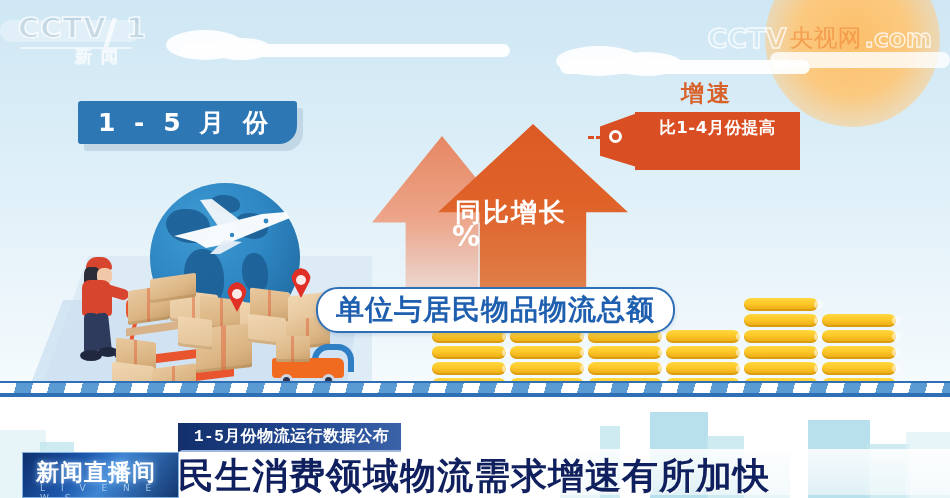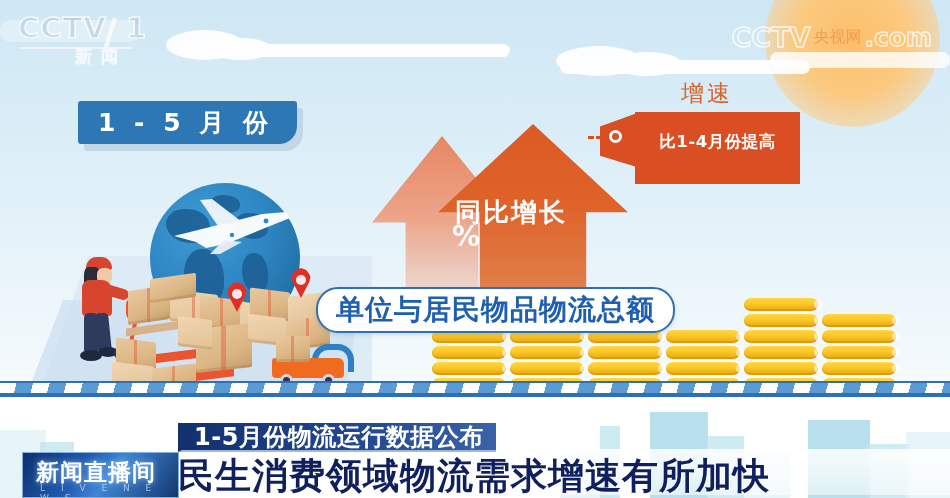--- a/index.html
+++ b/index.html
@@ -22,34 +22,34 @@
         color:transparent;-webkit-text-stroke:1.6px #ffffff;letter-spacing:1px;line-height:1;
         text-shadow:0 1px 0 rgba(120,150,170,.35);}
   .cctv13 .slash{position:absolute;left:86px;top:-2px;font-size:36px;color:#fff;-webkit-text-stroke:1.5px #fff;}
   .cctv13 .sub{margin-top:2px;font-size:17px;color:transparent;-webkit-text-stroke:1.3px #ffffff;
         letter-spacing:9px;text-align:center;padding-left:6px;}
   .cctv13 .uline{position:absolute;left:2px;top:33px;width:112px;height:2px;background:rgba(255,255,255,.85);}
 
   
   .wm{position:absolute;right:18px;top:22px;display:flex;align-items:center;gap:3px;opacity:.78;}
   .wm .w1{font-weight:bold;font-size:27px;color:transparent;-webkit-text-stroke:1.5px #ffffff;letter-spacing:0px;}
-  .wm .w2{font-size:16px;color:#f08a3c;opacity:.85;letter-spacing:0;}
+  .wm .w2{font-size:24px;color:#f08a3c;opacity:.85;letter-spacing:0;}
   .wm .w3{font-weight:bold;font-size:25px;color:transparent;-webkit-text-stroke:1.4px #ffffff;}
 
   
   .tag15{position:absolute;left:78px;top:101px;height:43px;padding:0 24px 0 20px;
      background:#2d77b5;color:#fff;font-size:25px;font-weight:bold;letter-spacing:5px;
      display:flex;align-items:center;border-radius:3px 3px 18px 3px;
      box-shadow:6px 7px 0 rgba(150,175,195,.35);}
 
   
-  .zs-title{position:absolute;left:681px;top:78px;color:#d9622a;font-size:23px;font-weight:normal;letter-spacing:3px;}
+  .zs-title{position:absolute;left:681px;top:78px;color:#d9622a;font-size:23px;font-weight:bold;letter-spacing:3px;}
   .zs-box{position:absolute;left:635px;top:112px;width:165px;height:56px;background:#d94f23;
      color:#fff;font-size:16.5px;font-weight:bold;line-height:27px;text-align:center;
-     padding-top:16px;letter-spacing:.5px;
+     padding-top:2px;letter-spacing:.5px;
      clip-path:polygon(0 0,100% 0,100% 100%,0 100%);}
   .zs-box .ln{display:block;}
   .zs-dash{position:absolute;left:588px;top:136px;width:22px;height:0;border-top:3px dashed #d94f23;}
   .zs-dot{position:absolute;left:609px;top:130px;width:13px;height:13px;border-radius:50%;
      border:3px solid #ffffff;background:transparent;box-sizing:border-box;}
   .zs-wedge{position:absolute;left:600px;top:112px;width:40px;height:56px;background:#d94f23;
      clip-path:polygon(100% 0,100% 100%,0 78%,0 26%);}
 
   
   .arrow-back{position:absolute;left:372px;top:136px;width:140px;height:180px;background:
@@ -131,22 +131,22 @@
   
   .lt-logo{position:absolute;left:22px;top:452px;width:155px;height:44px;
      background:linear-gradient(125deg,#0e2f6e 0%,#1d57ab 35%,#3f86d4 55%,#14376f 100%);
      border:1px solid #7fb0e0;}
   .lt-logo .zh{position:absolute;left:13px;top:4px;font-size:23px;font-weight:bold;color:#fff;letter-spacing:1px;
      text-shadow:0 0 6px rgba(160,210,255,.8);text-align:center;}
   .lt-logo .en{position:absolute;left:17px;top:30px;font-size:9px;color:#b9d6f2;letter-spacing:6.5px;opacity:.85;}
 
   .lt-kicker{position:absolute;left:178px;top:423px;height:27px;padding:0 12px;
      background:linear-gradient(90deg,#12306d 0%,#21478f 55%,#3b63a8 100%);
-     color:#fff;font-size:24px;font-weight:bold;letter-spacing:.5px;display:flex;align-items:center;
-     border-left:4px solid #16306d;border-bottom:2px solid #9fb8dc;}
+     color:#fff;font-size:16px;font-weight:bold;letter-spacing:.5px;display:flex;align-items:center;
+     border-left:4px solid #16306d;border-bottom:2px solid #9fb8dc;font-family:Liberation Mono, monospace;}
   .lt-head{position:absolute;left:178px;top:452px;color:#10205e;font-size:36px;font-weight:bold;
      letter-spacing:1px;text-shadow:1px 1px 0 rgba(255,255,255,.9);}
   .lt-headbg{position:absolute;left:170px;top:449px;width:780px;height:46px;
      background:linear-gradient(180deg,rgba(255,255,255,.88),rgba(255,255,255,.55));}
 </style>
 </head>
 <body>
 
 <div id="stage">
 

